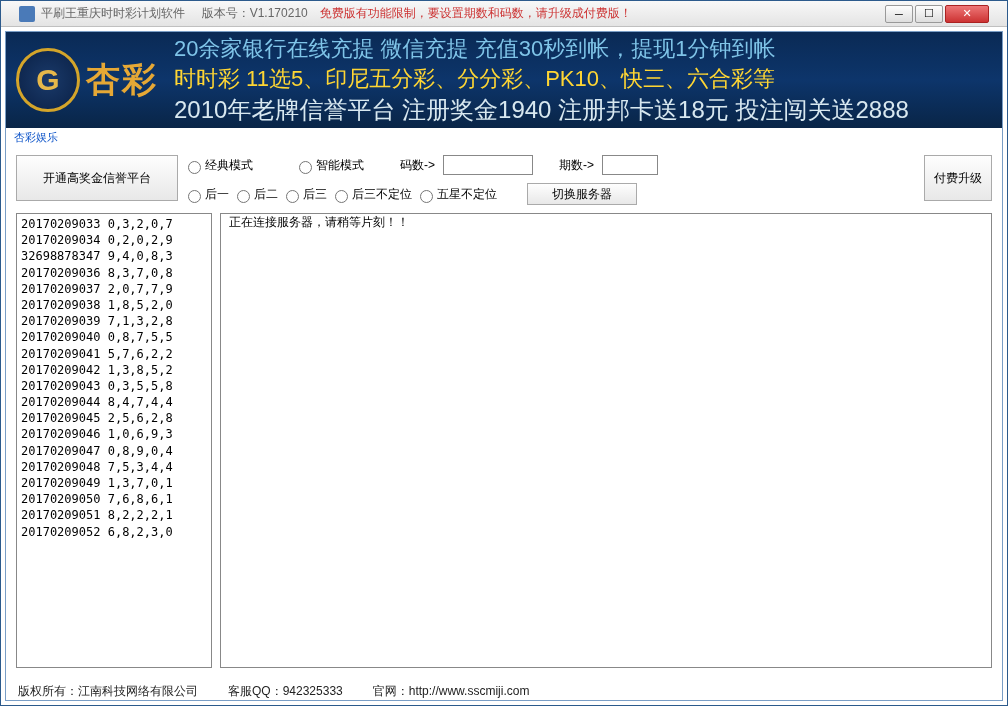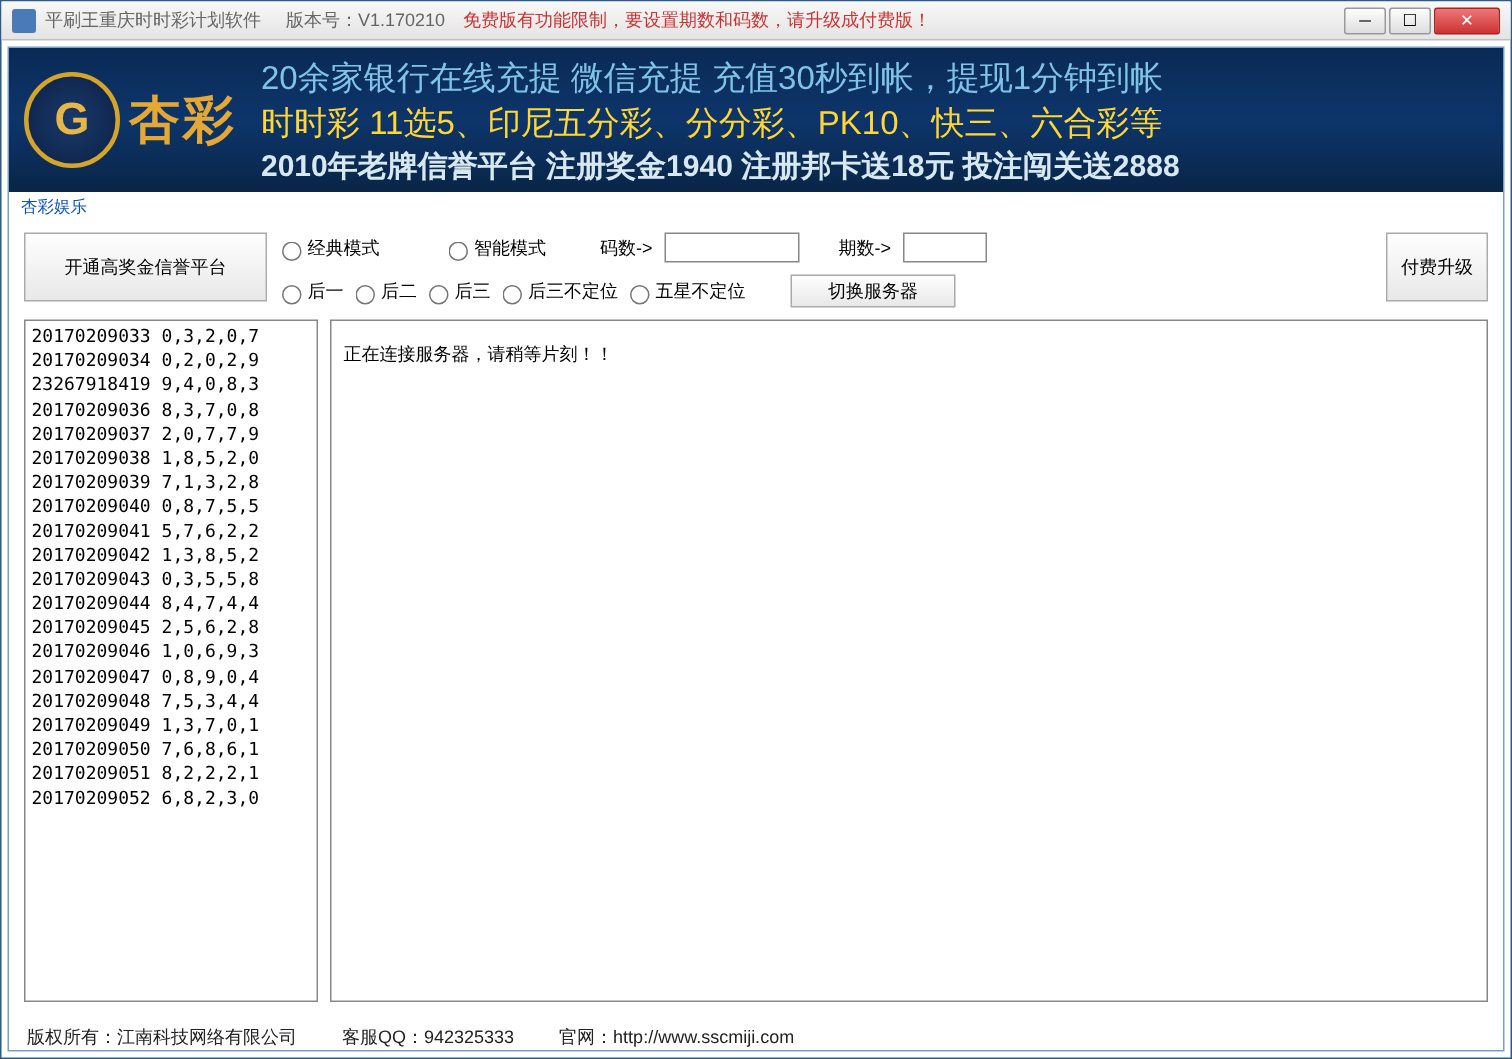--- a/index.html
+++ b/index.html
@@ -10,21 +10,21 @@
   background: #fff;
   border: 1px solid #2c5a8c;
   display: flex; flex-direction: column;
 }
 
 .titlebar {
   height: 26px;
   background: linear-gradient(#f8f8f8, #e4e4e4);
   border-bottom: 1px solid #c0c0c0;
   display: flex; align-items: center;
-  padding: 0 7px;
+  padding: 0 18px;
 }
 .titlebar .app-icon {
   width: 16px; height: 16px; margin-right: 6px;
   background: #4a7ab8; border-radius: 2px;
 }
 .titlebar .title-text { color: #666; font-size: 12px; white-space: nowrap; }
 .titlebar .title-warn { color: #c33; margin-left: 12px; }
 .titlebar .spacer { flex: 1; }
 .winbtn {
   width: 28px; height: 18px;
@@ -54,21 +54,21 @@
   border: 3px solid #d4a52a;
   display: flex; align-items: center; justify-content: center;
   background: radial-gradient(#1a3a6a, #0a2045);
   margin-right: 6px;
 }
 .banner .logo-inner { font-size: 30px; color: #e6b84a; font-weight: bold; }
 .banner .logo-text { font-size: 34px; color: #e6a835; font-weight: bold; margin-right: 16px; letter-spacing: 2px; }
 .banner .lines { display: flex; flex-direction: column; }
 .banner .line1 { color: #7fc4e8; font-size: 22px; font-weight: 500; }
 .banner .line2 { color: #ffd633; font-size: 22px; font-weight: 500; }
-.banner .line3 { color: #d8e8f0; font-size: 20px; font-weight: 700; }
+.banner .line3 { color: #d8e8f0; font-size: 24px; font-weight: 400; }
 
 .small-link { color: #0a52c8; font-size: 11px; padding: 2px 8px; }
 
 .controls-row {
   display: flex; align-items: stretch; padding: 8px 10px;
   gap: 10px;
 }
 .big-btn {
   width: 162px; height: 46px;
   border: 1px solid #aaa;
@@ -101,21 +101,21 @@
   min-height: 0;
 }
 .list-box {
   width: 196px; border: 1px solid #888; background: #fff;
   overflow: auto; font-family: SimSun, monospace; font-size: 12px;
   padding: 2px 4px; line-height: 1.35;
 }
 .list-box div { white-space: nowrap; }
 .log-box {
   flex: 1; border: 1px solid #888; background: #fff;
-  padding: 14px 8px; font-size: 12px; overflow: auto;
+  padding: 0 8px; font-size: 12px; overflow: auto;
 }
 
 .footer {
   height: 26px; display: flex; align-items: flex-end;
   padding: 0 12px; font-size: 12px; gap: 30px;
   color: #222;
 }
 </style>
 </head>
 <body>
@@ -199,21 +199,21 @@
         </div>
       </div>
 
       <button class="big-btn" style="width:68px">付费升级</button>
     </div>
 
     <div class="content-row">
       <div class="list-box" id="history-list">
           <div>20170209033 0,3,2,0,7</div>
           <div>20170209034 0,2,0,2,9</div>
-          <div>23267918419 9,4,0,8,3</div>
+          <div>32698878347 9,4,0,8,3</div>
           <div>20170209036 8,3,7,0,8</div>
           <div>20170209037 2,0,7,7,9</div>
           <div>20170209038 1,8,5,2,0</div>
           <div>20170209039 7,1,3,2,8</div>
           <div>20170209040 0,8,7,5,5</div>
           <div>20170209041 5,7,6,2,2</div>
           <div>20170209042 1,3,8,5,2</div>
           <div>20170209043 0,3,5,5,8</div>
           <div>20170209044 8,4,7,4,4</div>
           <div>20170209045 2,5,6,2,8</div>

